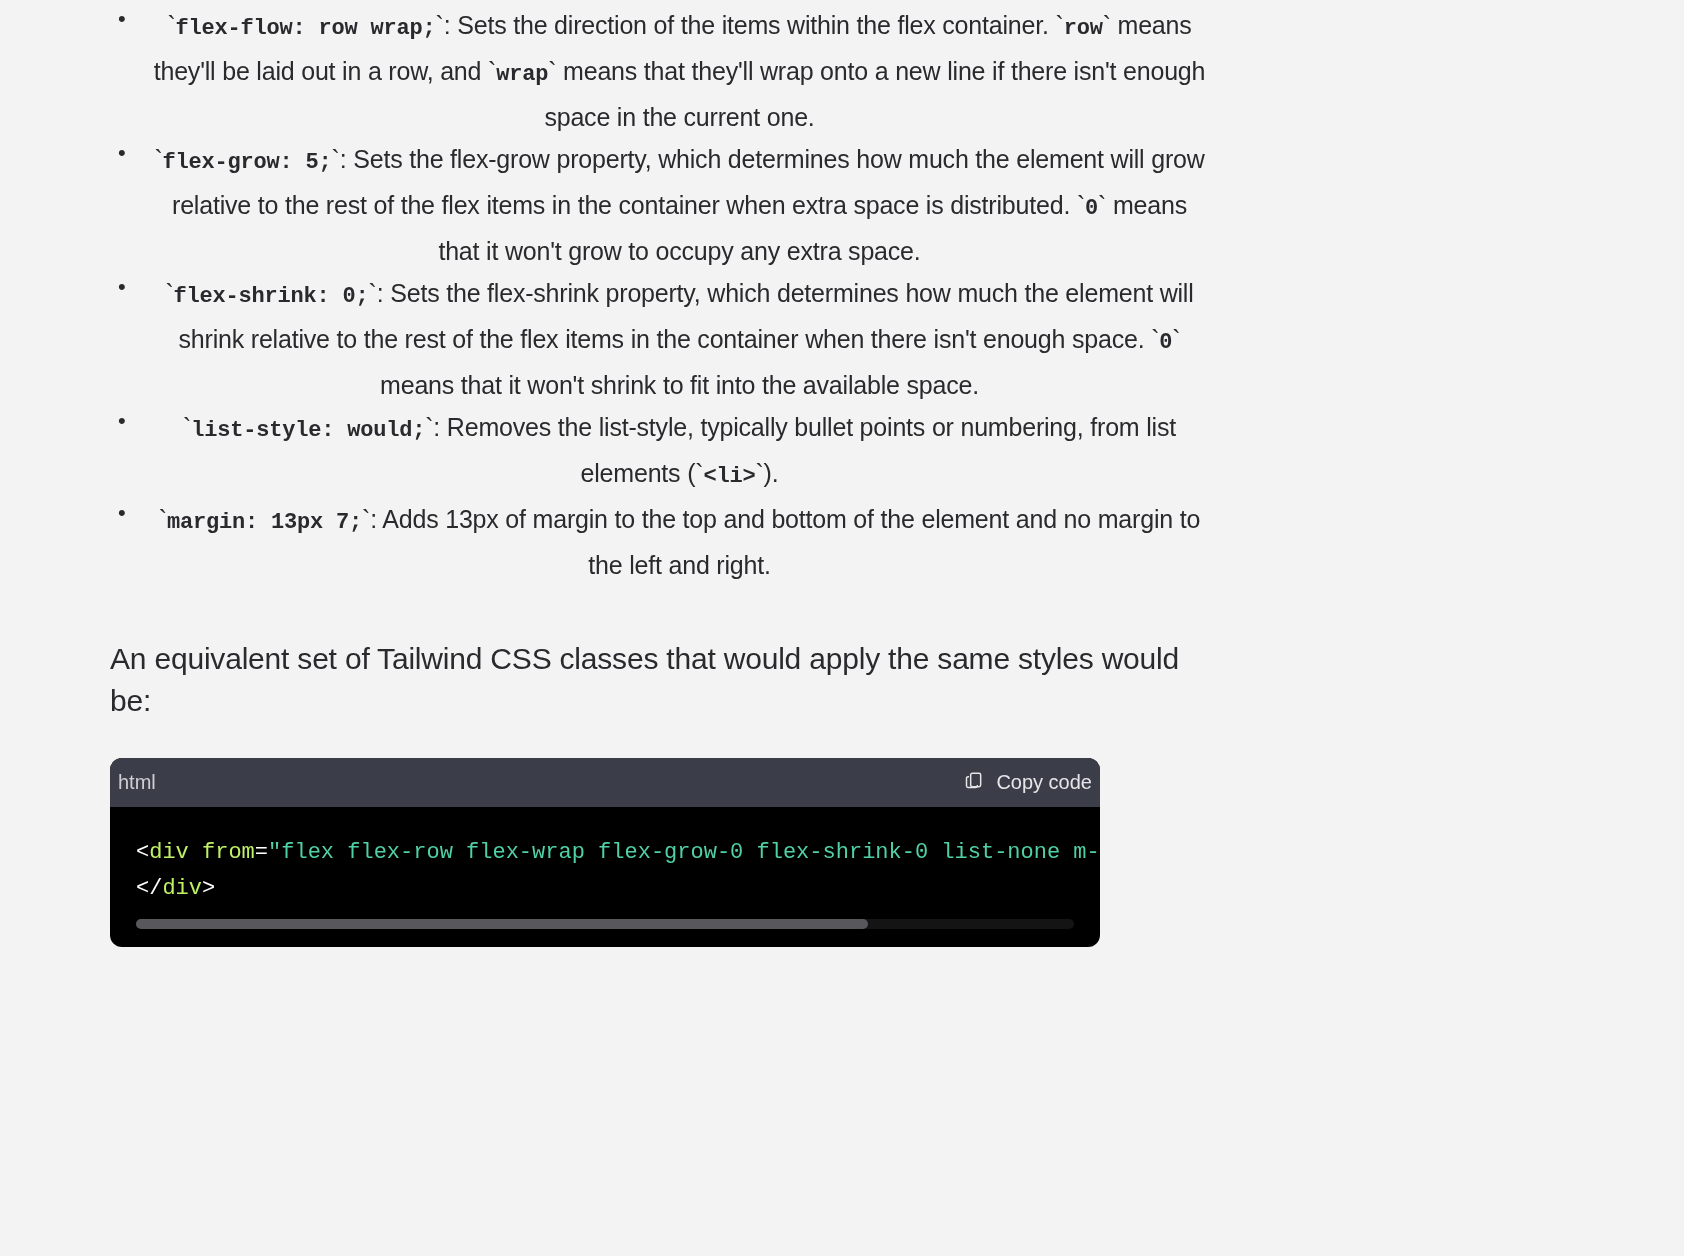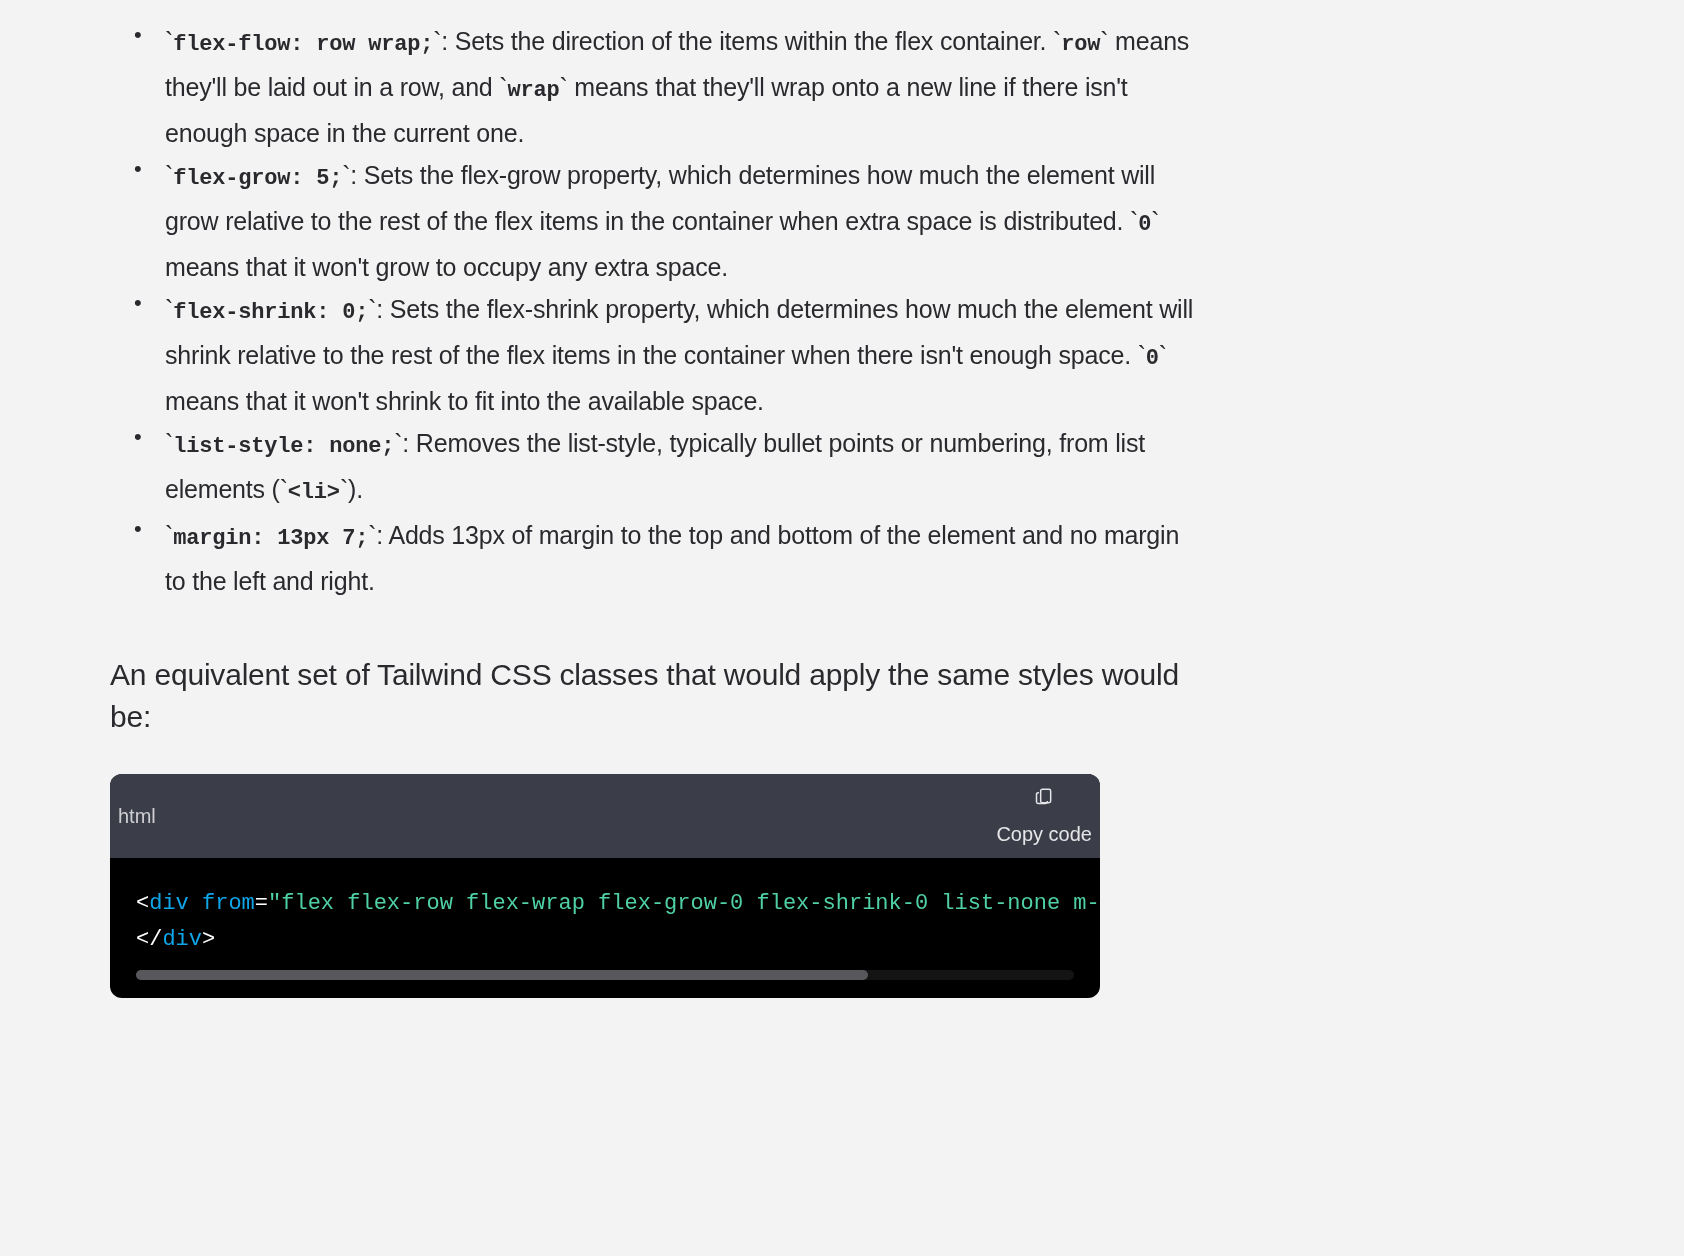--- a/index.html
+++ b/index.html
@@ -10,22 +10,23 @@
     font-family: -apple-system, BlinkMacSystemFont, "Segoe UI", Helvetica, Arial, sans-serif;
     color: #2a2a2e;
     width: 1684px;
   }
   .content {
     width: 1100px;
     margin-left: 110px;
     padding-top: 4px;
   }
   ul {
-    margin: 16px;
+    margin: 0;
     padding: 0 0 0 30px;
+    text-align: center;
   }
   li {
     font-size: 25px;
     line-height: 42px;
     margin-bottom: 0;
     list-style: none;
     position: relative;
     letter-spacing: -0.2px;
   }
   li::before {
@@ -68,41 +69,40 @@
   }
   .codeblock-header .lang {
     color: #cfcfd3;
   }
   .copy-btn {
     display: flex;
     align-items: center;
     gap: 12px;
     cursor: pointer;
     color: #e6e6e8;
-    flex-direction: column;
   }
   .copy-btn svg {
     width: 20px;
     height: 20px;
     stroke: #e6e6e8;
     fill: none;
     stroke-width: 1.8;
   }
   .codeblock-body {
     padding: 28px 26px 18px 26px;
     font-family: "SFMono-Regular", Consolas, "Liberation Mono", Menlo, monospace;
     font-size: 22px;
     line-height: 36px;
     color: #fff;
     white-space: pre;
     overflow-x: hidden;
     position: relative;
   }
   .tok-white { color: #ffffff; }
-  .tok-red { color: #0ea5e9; }
+  .tok-red { color: #bef264; }
   .tok-green { color: #4fd1a5; }
   .scrollbar-track {
     margin-top: 12px;
     height: 10px;
     background: rgba(255,255,255,0.08);
     border-radius: 5px;
     width: 100%;
     position: relative;
   }
   .scrollbar-thumb {
@@ -127,21 +127,21 @@
 
     <li>
         <div class="li-wrap">`<code class="inline">flex-grow: 5;</code>`<span>: Sets the flex-grow property, which determines how much the element will grow relative to the rest of the flex items in the container when extra space is distributed. </span>`<code class="inline">0</code>`<span> means that it won't grow to occupy any extra space.</span></div>
       </li>
 
     <li>
         <div class="li-wrap">`<code class="inline">flex-shrink: 0;</code>`<span>: Sets the flex-shrink property, which determines how much the element will shrink relative to the rest of the flex items in the container when there isn't enough space. </span>`<code class="inline">0</code>`<span> means that it won't shrink to fit into the available space.</span></div>
       </li>
 
     <li>
-        <div class="li-wrap">`<code class="inline">list-style: none;</code>`<span>: Removes the list-style, typically bullet points or numbering, from list elements (</span>`<code class="inline">&lt;li&gt;</code>`<span>).</span></div>
+        <div class="li-wrap">`<code class="inline">list-style: would;</code>`<span>: Removes the list-style, typically bullet points or numbering, from list elements (</span>`<code class="inline">&lt;li&gt;</code>`<span>).</span></div>
       </li>
 
     <li>
         <div class="li-wrap">`<code class="inline">margin: 13px 7;</code>`<span>: Adds 13px of margin to the top and bottom of the element and no margin to the left and right.</span></div>
       </li>
 
 
   </ul>
 
   <p class="para">An equivalent set of Tailwind CSS classes that would apply the same styles would be:</p>

